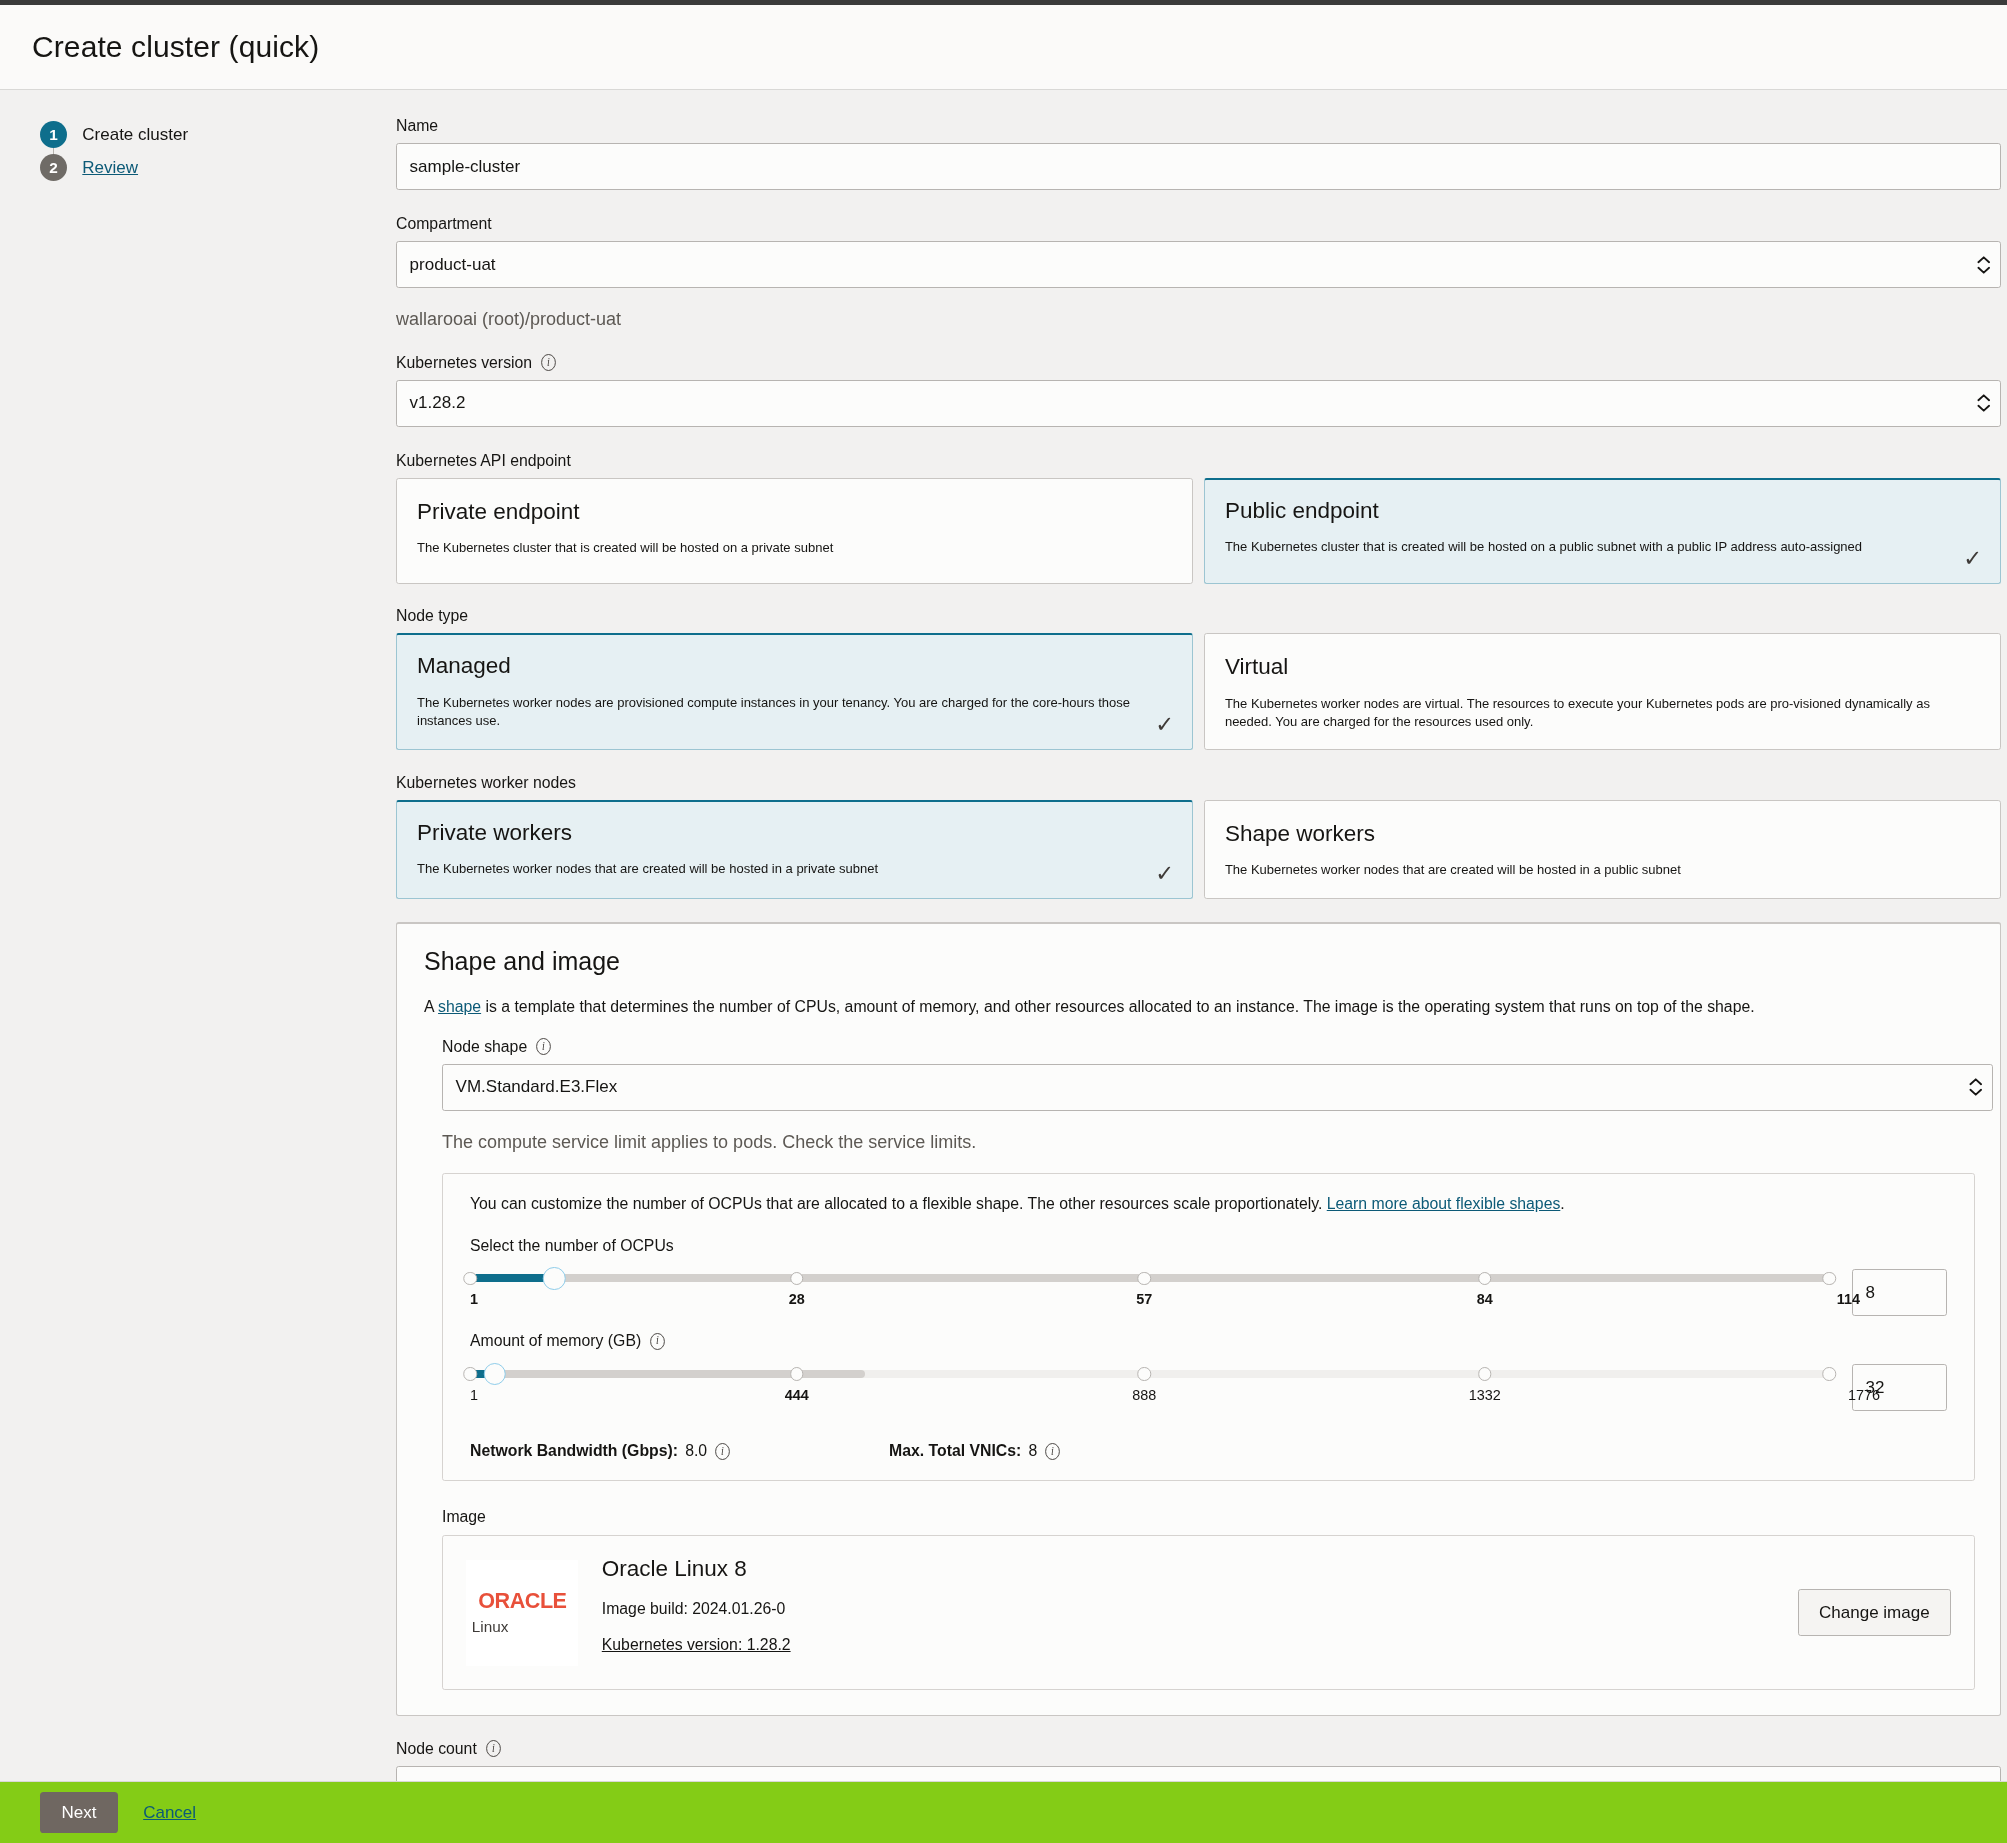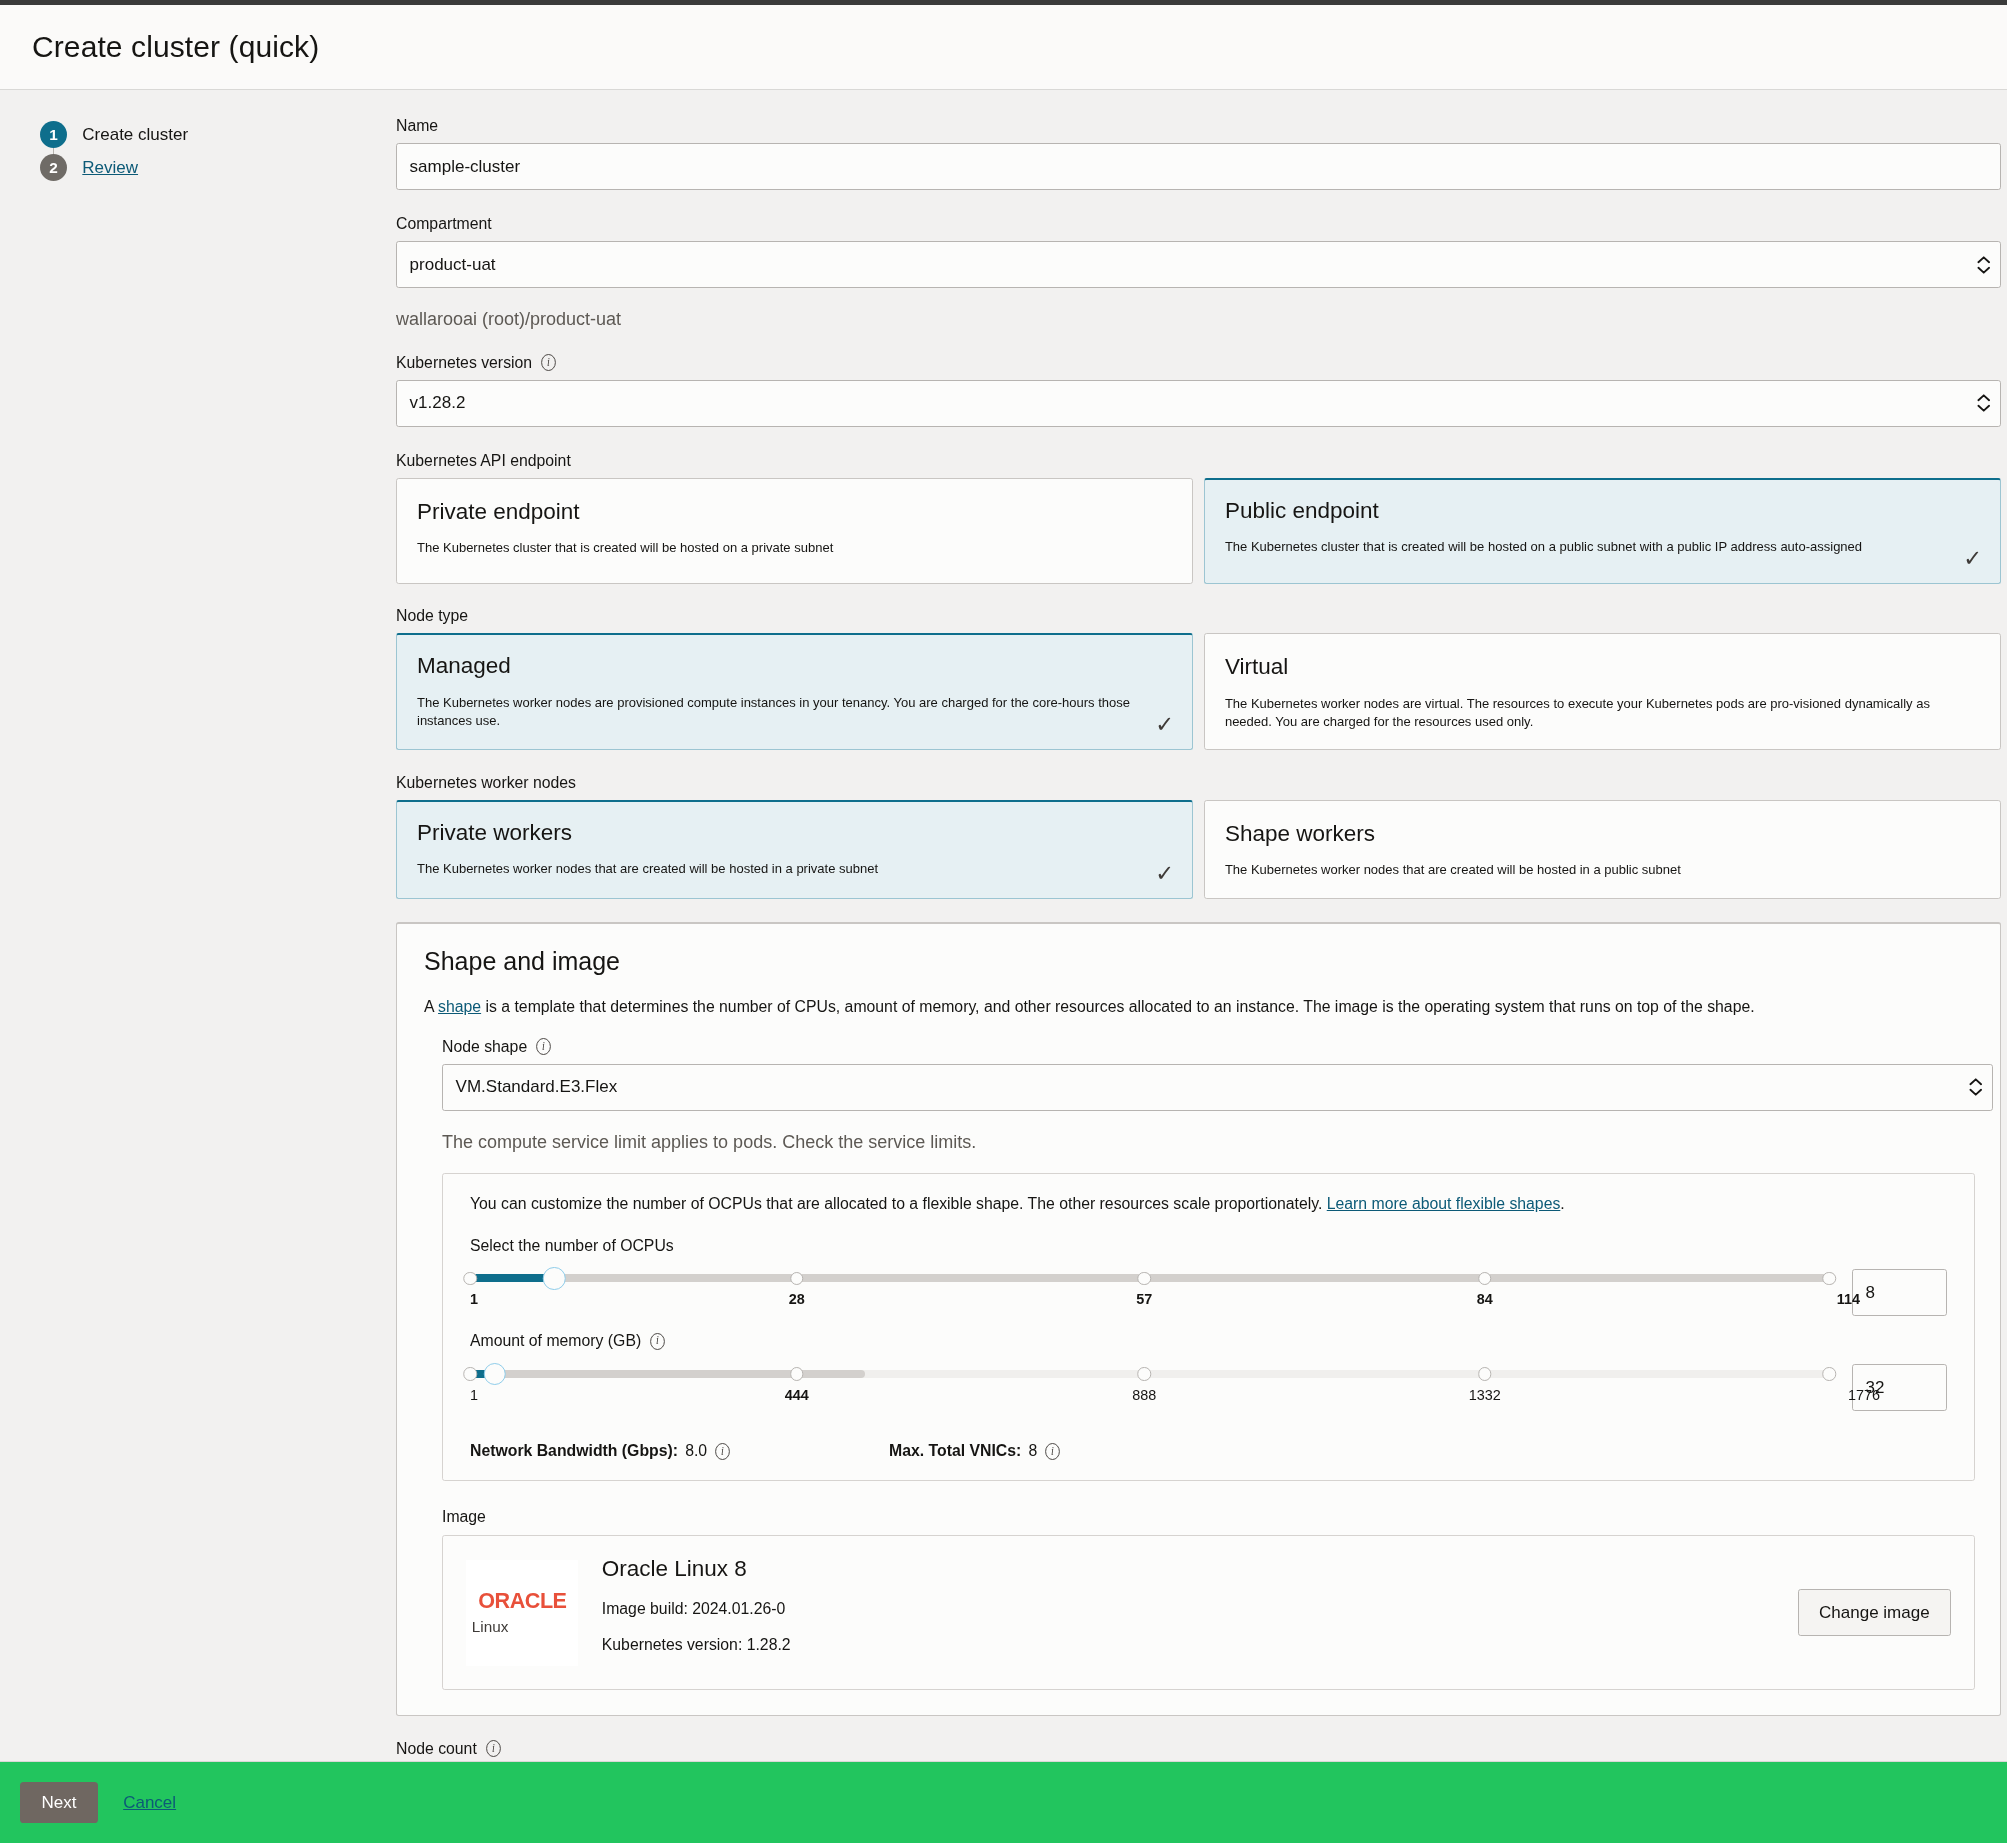--- a/index.html
+++ b/index.html
@@ -136,35 +136,35 @@
   }
   .oracle-logo {
     width: 112px; height: 106px; background: #fff; flex: none;
     display: flex; flex-direction: column; align-items: center; justify-content: center;
   }
   .oracle-word { color: #e8503a; font-weight: 700; font-size: 21.6px; letter-spacing: -0.5px; line-height: 1; }
   .oracle-sub { color: #3f3b38; font-size: 15.3px; margin-top: 6.3px; align-self: flex-start; padding-left: 5.4px; }
   .image-info { margin-left: 23.4px; flex: 1; }
   .image-info h4 { margin: 0 0 18px 0; font-size: 22.5px; font-weight: 400; }
   .image-info div { font-size: 15.8px; margin-bottom: 18px; }
-  .image-info div:last-child { margin-bottom: 15px; }
+  .image-info div:last-child { margin-bottom: 15px; text-decoration: underline; }
   .btn-secondary {
     height: 47px; padding: 0 20px; border: 0.9px solid #b7b4b1; border-radius: 2.7px;
     background: #f5f4f2; font-size: 17px; color: #161513; cursor: pointer;
     font-family: "Liberation Sans", sans-serif;
   }
 
   .adv-link { display: flex; align-items: center; gap: 12.6px; margin-top: 16px; }
   .adv-text { color: #0c5a77; font-size: 17px; cursor: pointer; }
 
   
   .footer {
-    position: absolute; left: 0; bottom: 0; width: 2007px; height: 82px;
-    background: #22c55e; border-top: 0.9px solid #d9d8d6;
-    display: flex; align-items: center; padding-left: 20px; gap: 25px;
+    position: absolute; left: 0; bottom: 0; width: 2007px; height: 62px;
+    background: #84cc16; border-top: 0.9px solid #d9d8d6;
+    display: flex; align-items: center; padding-left: 40px; gap: 25px;
   }
   .btn-primary {
     background: #6f6761; color: #fff; border: none; border-radius: 3.6px;
     height: 41px; padding: 0 21.6px; font-size: 17px; cursor: pointer;
     font-family: "Liberation Sans", sans-serif;
   }
   .cancel-link { color: #0c5a77; font-size: 17px; text-decoration: underline; cursor: pointer; }
 </style>
 </head>
 <body>

